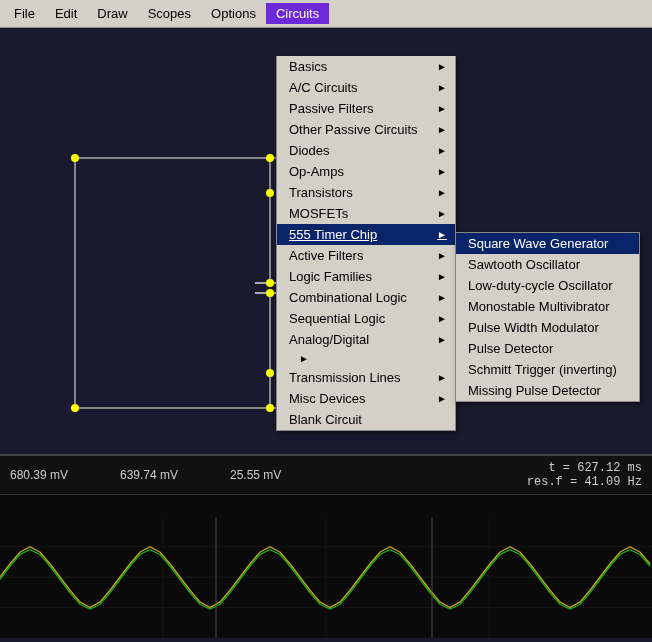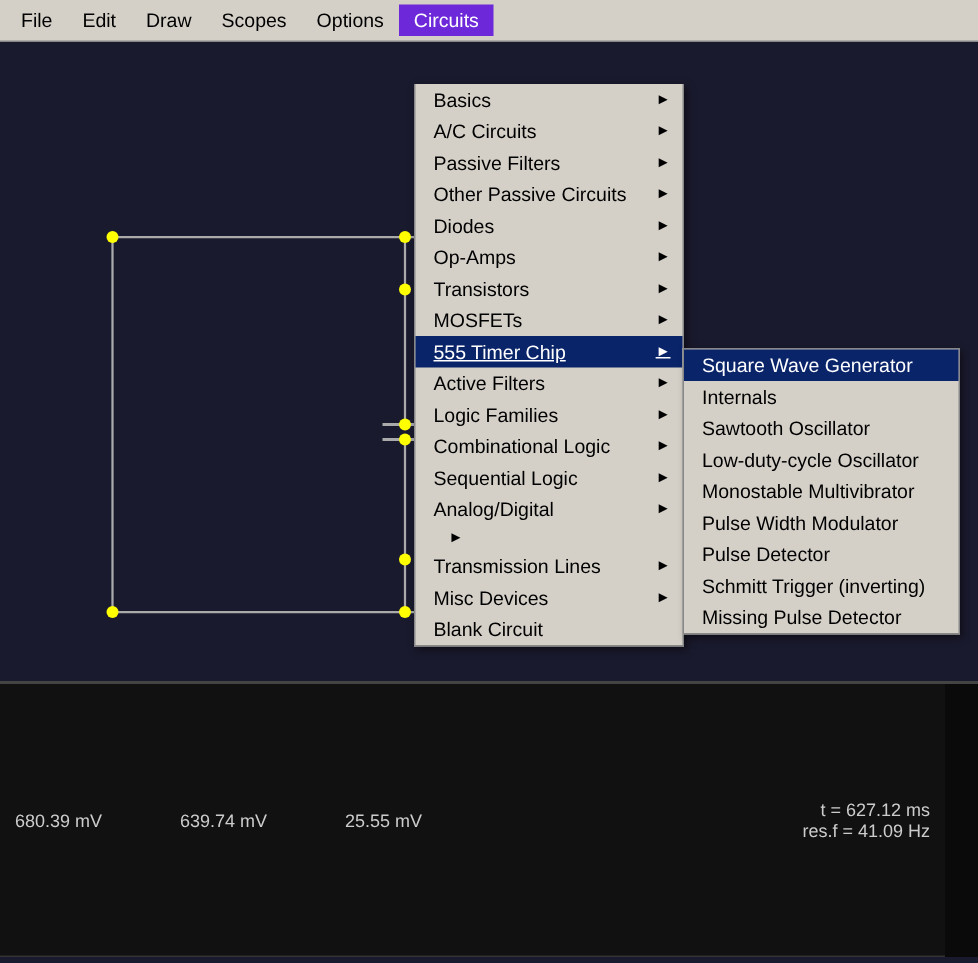--- a/index.html
+++ b/index.html
@@ -51,21 +51,21 @@
     }
 
     
     .scope-area {
       width: 652px;
       height: 184px;
       background: #0a0a0a;
       border-top: 2px solid #444;
       position: relative;
       display: flex;
-      flex-direction: row;
+      flex-direction: column;
       gap: 22px;
     }
 
     .scope-canvas {
       flex: 1;
       position: relative;
       overflow: hidden;
     }
 
     
@@ -153,20 +153,21 @@
       font-size: 12px;
       color: #ccc;
     }
 
     .time-val {
       margin-left: auto;
       padding: 2px 10px;
       font-size: 12px;
       color: #ccc;
       text-align: right;
+      font-family: Liberation Mono, monospace;
     }
   </style>
 </head>
 <body>
 
 <div class="menubar">
   <span class="menubar-item">File</span>
   <span class="menubar-item">Edit</span>
   <span class="menubar-item">Draw</span>
   <span class="menubar-item">Scopes</span>
@@ -289,23 +290,20 @@
       <div class="menu-item">
         <span>Blank Circuit</span>
           <span></span>
       </div>
 
       <div class="sub-dropdown" style="top: 176px;">
         <div class="sub-item highlighted">
           <span>Square Wave Generator</span>
         </div>
         <div class="sub-item">
-          <span>Internals</span>
-        </div>
-        <div class="sub-item">
           <span>Sawtooth Oscillator</span>
         </div>
         <div class="sub-item">
           <span>Low-duty-cycle Oscillator</span>
         </div>
         <div class="sub-item">
           <span>Monostable Multivibrator</span>
         </div>
         <div class="sub-item">
           <span>Pulse Width Modulator</span>

